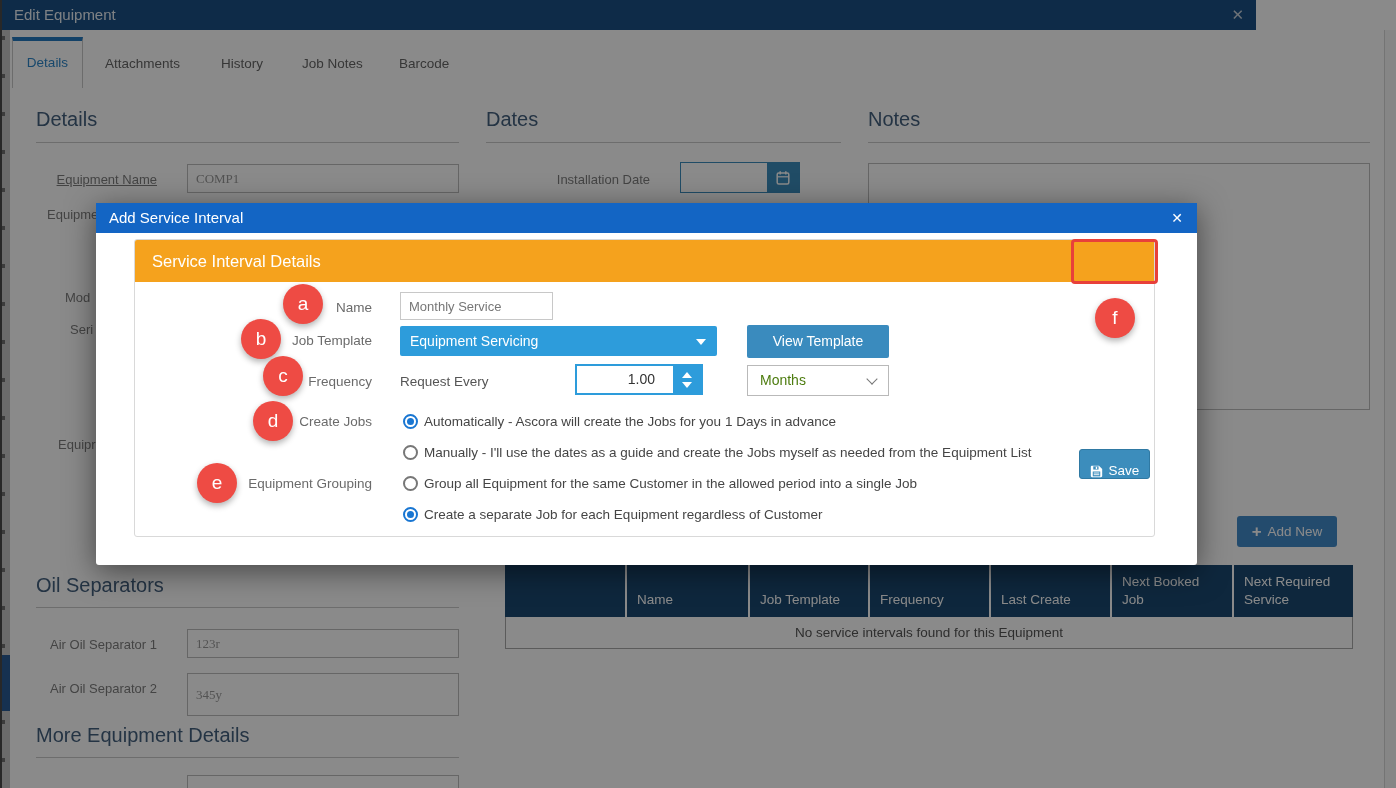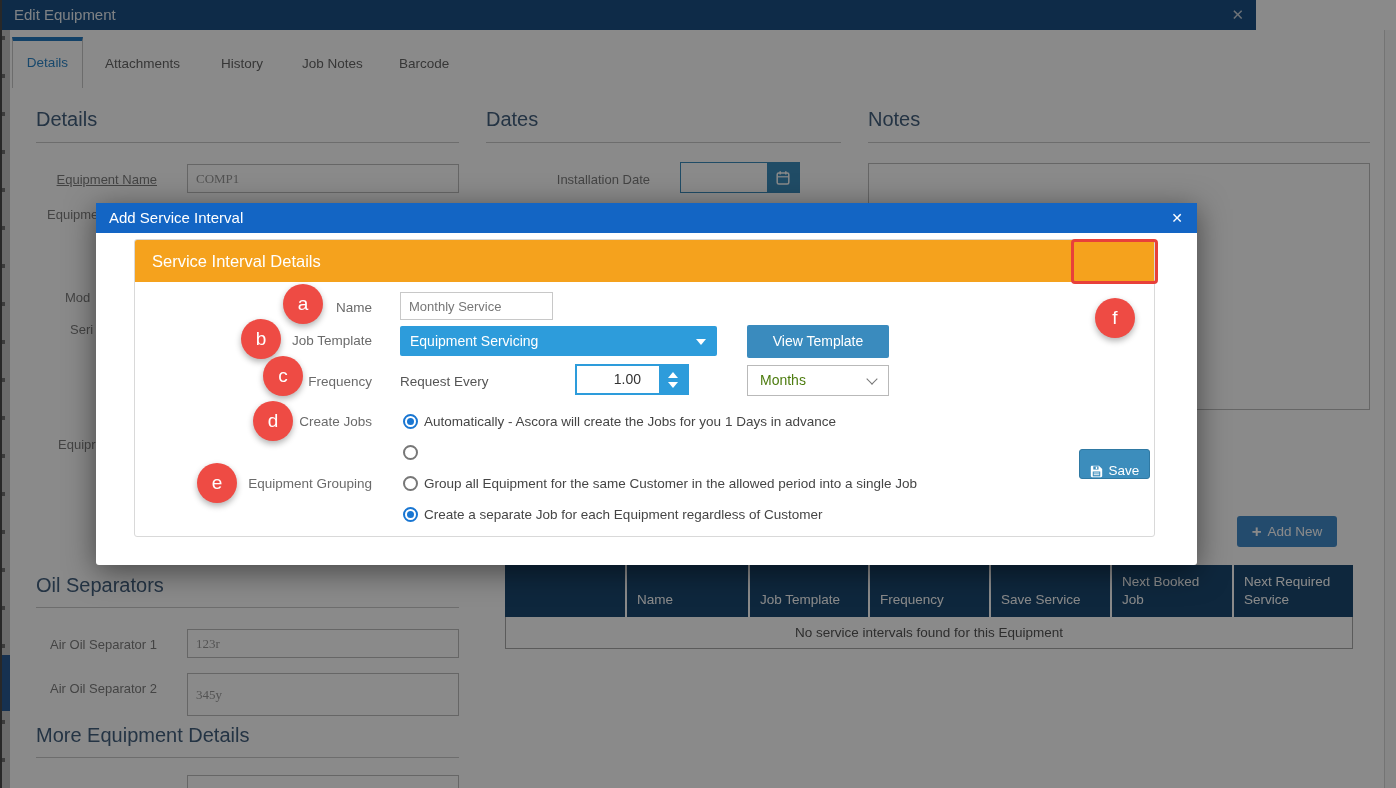--- a/index.html
+++ b/index.html
@@ -67,21 +67,21 @@
   .mlbl{position:absolute;left:96px;width:180px;text-align:right;font-size:13.5px;color:#6b6b6b;}
   .m-in{position:absolute;background:#fff;border:1px solid #c8c8c8;box-sizing:border-box;font-size:13px;color:#777;
     padding:0 8px;font-family:"Liberation Sans",sans-serif;outline:none;}
   .ddl{position:absolute;left:304px;top:123px;width:317px;height:30px;background:#2D9CDB;border-radius:2px;cursor:pointer;}
   .ddl .ddl-txt{position:absolute;left:10px;line-height:30px;color:#fff;font-size:14px;}
   .caret-dn{position:absolute;right:11px;top:13px;width:0;height:0;border-left:5px solid transparent;
     border-right:5px solid transparent;border-top:6px solid #fff;}
   .vtbtn{position:absolute;left:651px;top:122px;width:142px;height:33px;background:#3A8BBE;border-radius:2px;
     color:#fff;font-size:14px;text-align:center;line-height:33px;cursor:pointer;}
   .reqevery{position:absolute;left:304px;top:171px;font-size:13.5px;color:#555;}
-  .numwrap{position:absolute;left:479px;top:161px;width:114px;height:31px;border:2px solid #2D9CDB;box-sizing:border-box;background:#fff;}
+  .numwrap{position:absolute;left:479px;top:161px;width:128px;height:31px;border:2px solid #2D9CDB;box-sizing:border-box;background:#fff;}
   .numtxt{position:absolute;left:0;top:0;right:36px;line-height:27px;text-align:right;font-size:14px;color:#333;padding-right:10px;}
   .spin{position:absolute;right:0;top:0;width:28px;height:27px;background:#2D9CDB;display:flex;flex-direction:column;
     align-items:center;justify-content:center;gap:4px;cursor:pointer;}
   .tri-up{width:0;height:0;border-left:5px solid transparent;border-right:5px solid transparent;border-bottom:6px solid #fff;}
   .tri-dn{width:0;height:0;border-left:5px solid transparent;border-right:5px solid transparent;border-top:6px solid #fff;}
   .monthsel{position:absolute;left:651px;top:162px;width:142px;height:31px;border:1px solid #b9b9b9;box-sizing:border-box;background:#fff;cursor:pointer;}
   .monthsel .mtxt{position:absolute;left:12px;line-height:29px;font-size:14px;color:#4d7c0f;}
   .chev{position:absolute;right:12px;top:9px;width:7px;height:7px;border-right:1.8px solid #777;border-bottom:1.8px solid #777;transform:rotate(45deg);}
 
   .radio{position:absolute;left:307px;width:15px;height:15px;border:2px solid #777;border-radius:50%;box-sizing:border-box;background:#fff;cursor:pointer;}
@@ -149,21 +149,21 @@
   <div class="abs addnew">
     <span class="plus">+</span>
     <span>Add New</span>
   </div>
   <div class="abs svc-table">
     <div class="svc-head">
       <div class="hc" style="width:120px;"></div>
       <div class="hc" style="width:121px;">Name</div>
       <div class="hc" style="width:118px;">Job Template</div>
       <div class="hc" style="width:119px;">Frequency</div>
-      <div class="hc" style="width:119px;">Save Service</div>
+      <div class="hc" style="width:119px;">Last Create</div>
       <div class="hc" style="width:120px;">Next Booked Job</div>
       <div class="hc" style="width:119px;">Next Required Service</div>
     </div>
     <div class="svc-empty">No service intervals found for this Equipment</div>
   </div>
 
   <div class="abs sec-h" style="left:36px;top:574px;">Oil Separators</div>
   <div class="abs sec-hr" style="left:36px;top:607px;width:423px;"></div>
   <div class="abs lbl" style="left:26px;top:637px;width:131px;text-align:right;">Air Oil Separator 1</div>
   <input class="abs txtin" style="left: 187px; top: 629px; width: 272px; height: 29px;" value="123r">
@@ -224,20 +224,21 @@
       <span class="mtxt">Months</span>
       <span class="chev"></span>
     </div>
 
     <div class="mlbl" style="top:211px;">Create Jobs</div>
     <span class="radio sel" style="top:211px;">
         <span class="dot"></span>
       </span>
     <div class="rtext" style="top:211px;">Automatically - Ascora will create the Jobs for you 1 Days in advance</div>
     <span class="radio" style="top:242px;"></span>
+    <div class="rtext" style="top:242px;">Manually - I'll use the dates as a guide and create the Jobs myself as needed from the Equipment List</div>
 
     <div class="mlbl" style="top:273px;">Equipment Grouping</div>
     <span class="radio" style="top:273px;"></span>
     <div class="rtext" style="top:273px;">Group all Equipment for the same Customer in the allowed period into a single Job</div>
     <span class="radio sel" style="top:304px;">
         <span class="dot"></span>
       </span>
     <div class="rtext" style="top:304px;">Create a separate Job for each Equipment regardless of Customer</div>
   </div>
 

